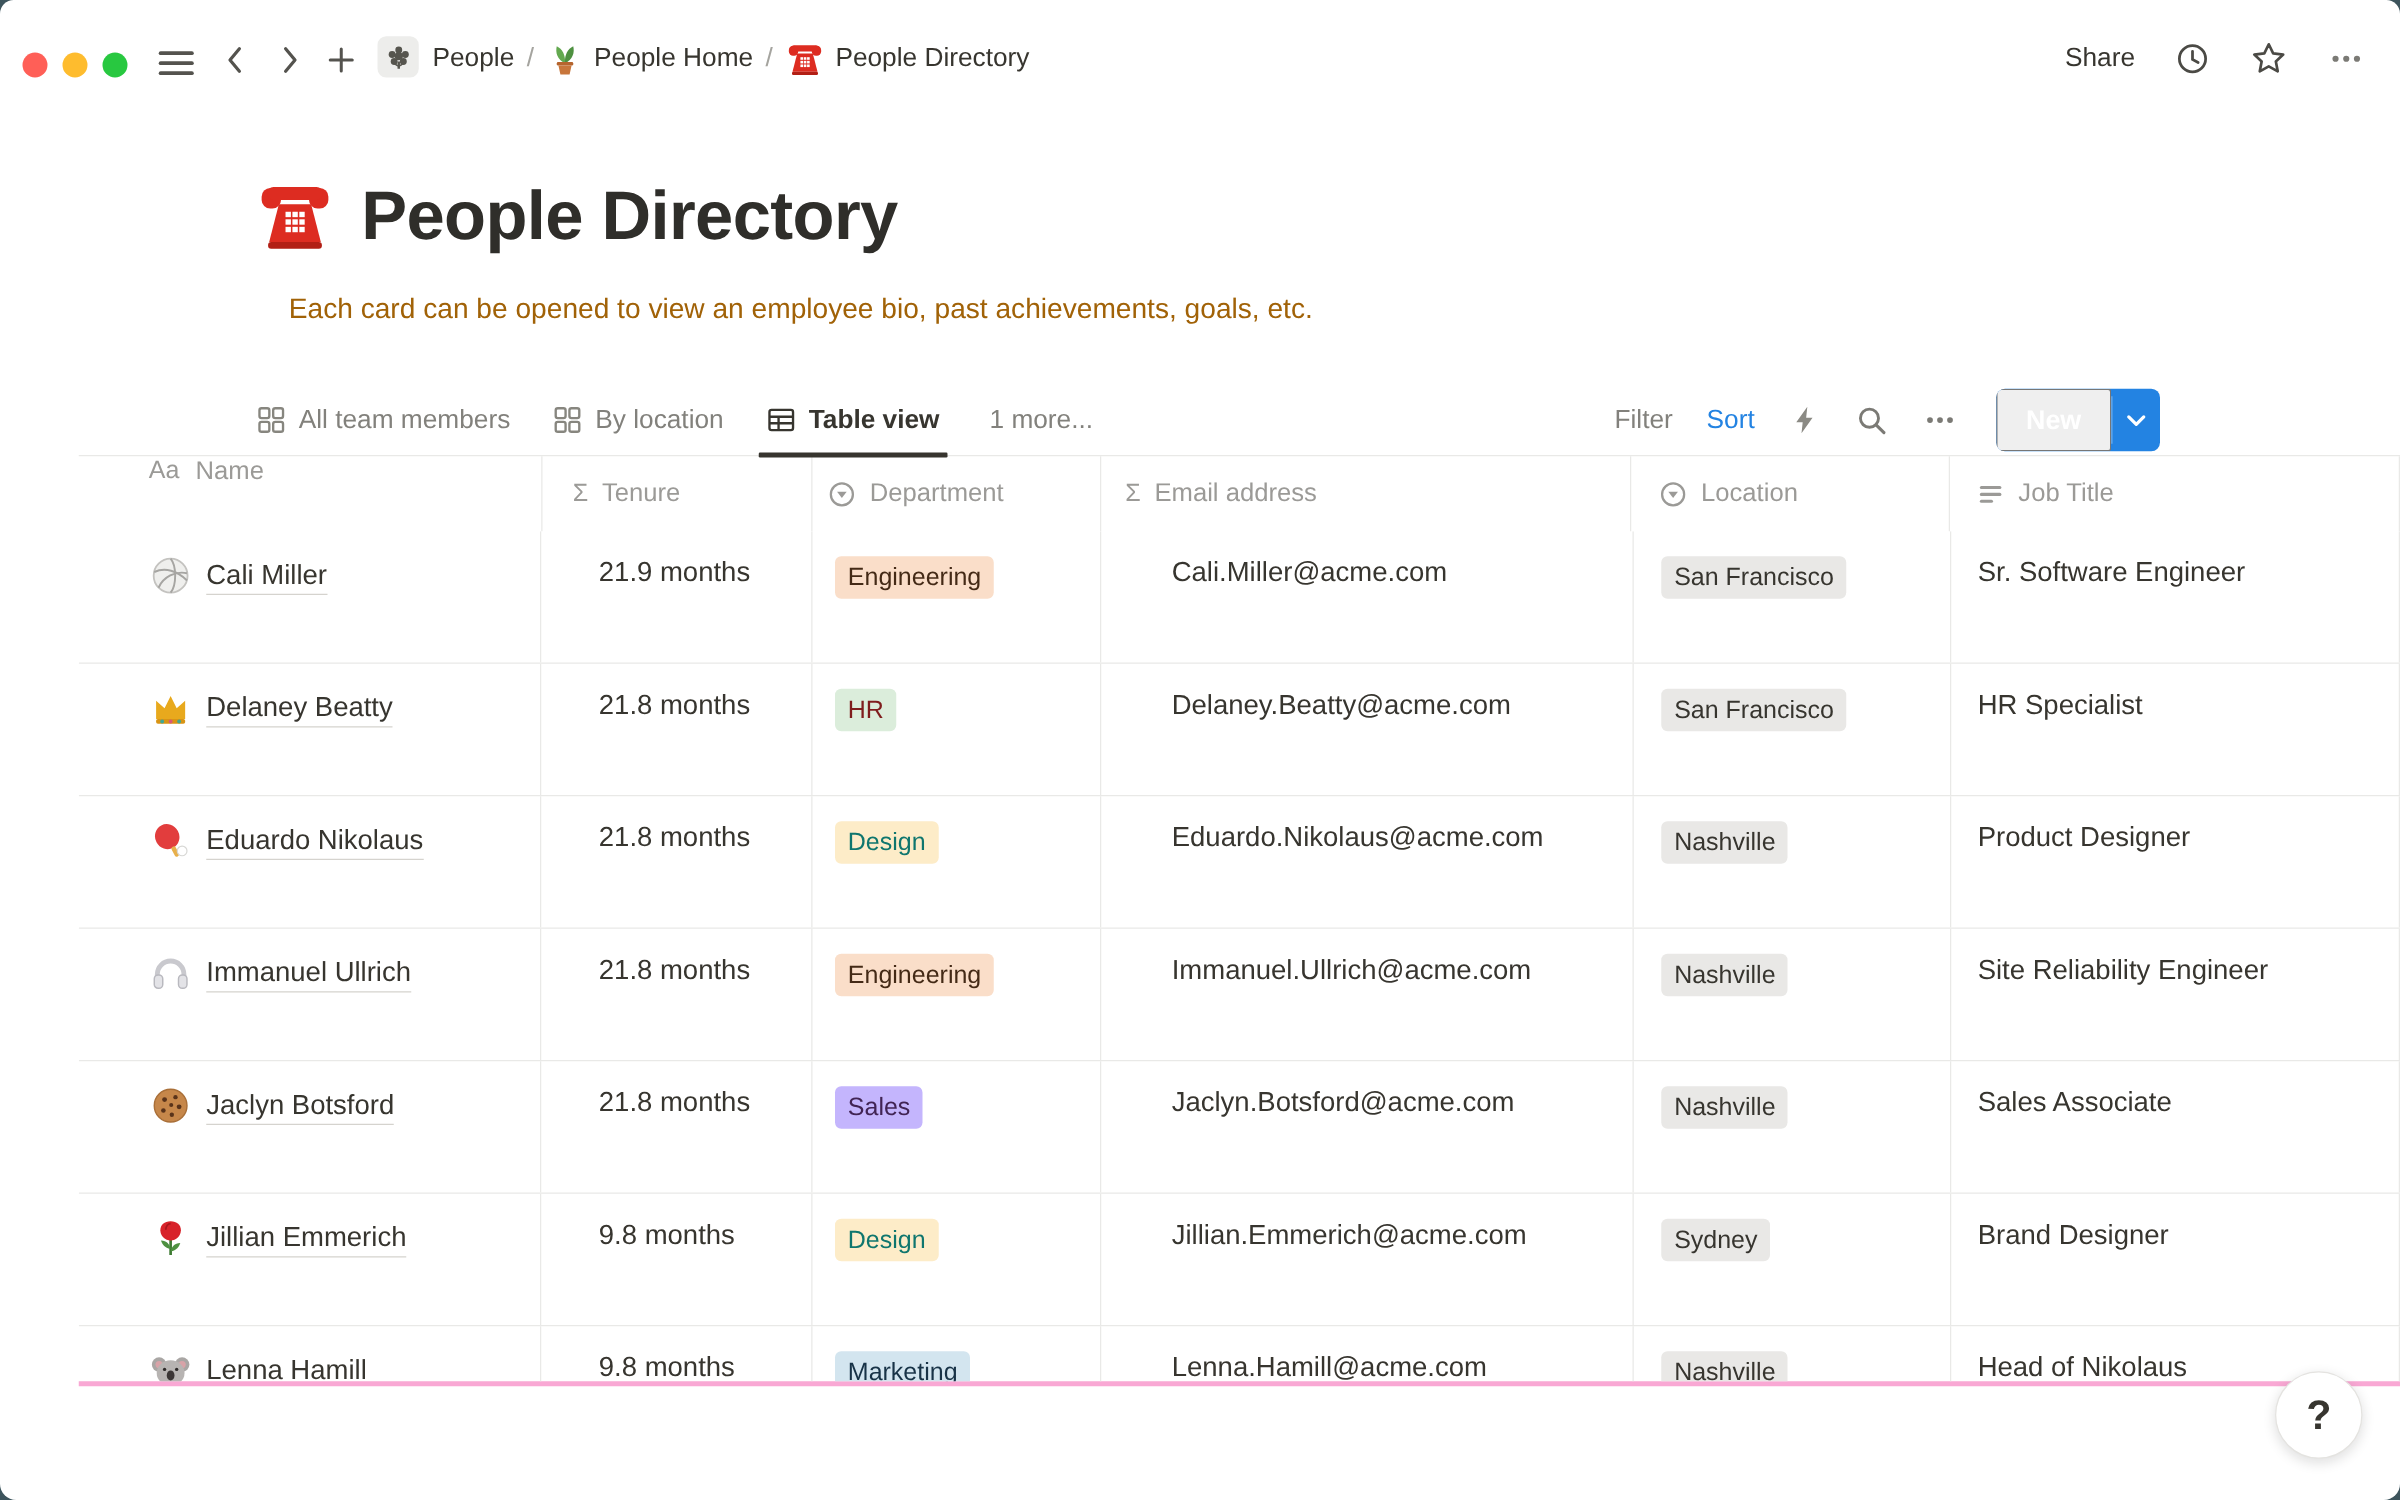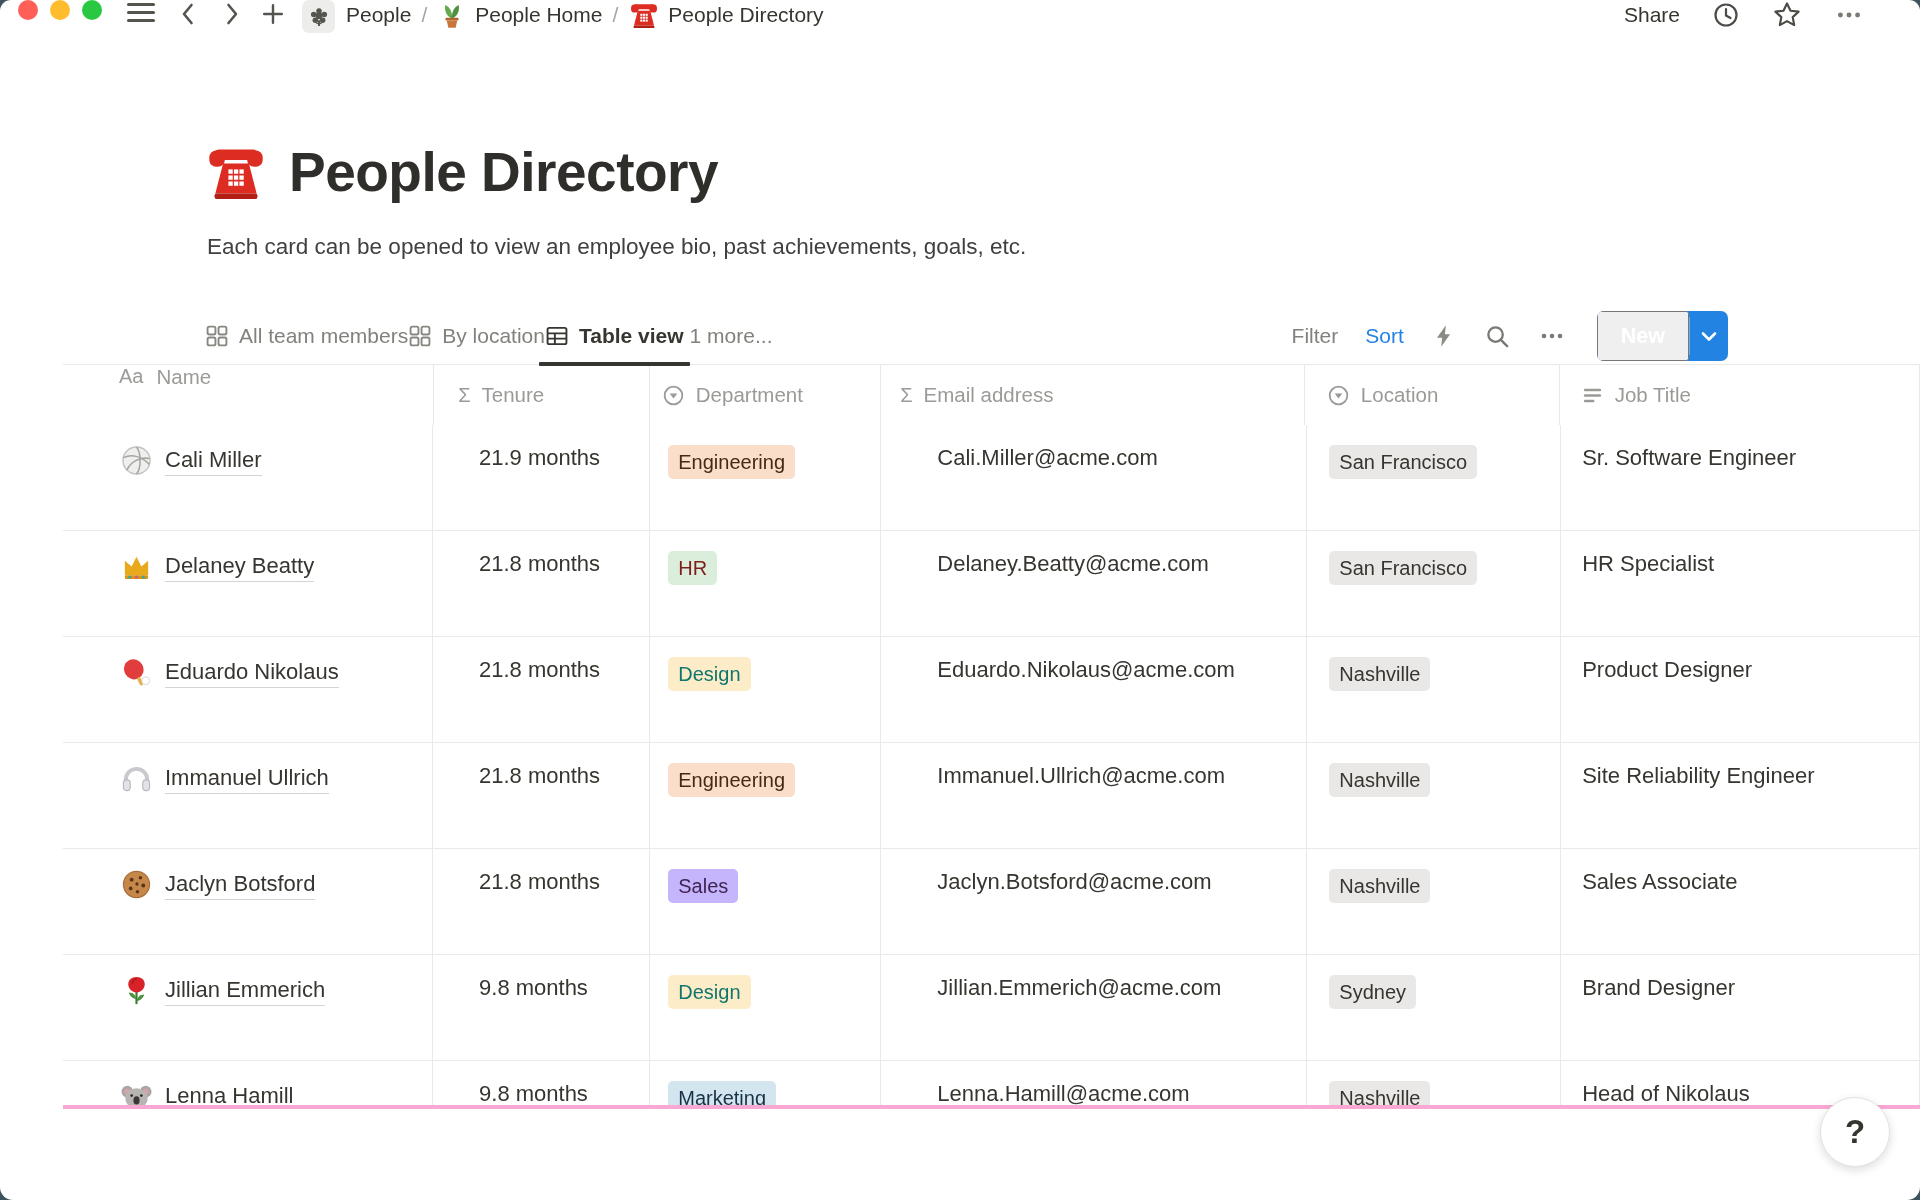--- a/index.html
+++ b/index.html
@@ -1,45 +1,45 @@
 <!DOCTYPE html>
 <html><head>
 <meta charset="utf-8">
 <style>
   * { margin:0; padding:0; box-sizing:border-box; }
   html,body { width:1920px; height:1200px; background:#3D545C; font-family:"Liberation Sans", sans-serif; }
   .window { position:relative; width:1920px; height:1200px; background:#ffffff; border-radius:11px 11px 13px 13px; overflow:hidden; color:#37352F; }
 
   
-  .topbar { height:62px; display:flex; align-items:flex-start; padding-left:18px; padding-right:56px; }
+  .topbar { height:62px; display:flex; align-items:flex-end; padding-left:18px; padding-right:28px; }
   .lights { display:flex; align-items:center; gap:12px; }
   .light { width:20px; height:20px; border-radius:50%; }
   .light.red { background:#FF5F57; } .light.yellow { background:#FEBC2E; } .light.green { background:#28C840; }
   .tb-btn { display:flex; align-items:center; justify-content:center; background:none; border:none; cursor:pointer; padding:0; }
   .hamburger { margin-left:24px; width:30px; height:24px; flex-direction:column; justify-content:center; gap:5px; }
   .hamburger i { display:block; width:28px; height:3px; border-radius:2px; background:#54534E; }
   .nav-chev { margin-left:20px; width:24px; height:28px; }
   .nav-plus { margin-left:16px; width:26px; height:28px; }
   .crumb-badge { margin-left:16px; width:33px; height:33px; border-radius:7px; background:#EDEDEB; display:flex; align-items:center; justify-content:center; cursor:pointer; }
   .crumbs { display:flex; align-items:center; font-size:21px; color:#37352F; }
   .crumb { display:flex; align-items:center; gap:9px; margin-left:11px; cursor:pointer; white-space:nowrap; }
   .crumb-sep { margin-left:10px; color:#A5A49F; }
   .topbar-spacer { flex:1; }
   .topbar-right { display:flex; align-items:center; gap:32px; }
   .share-btn { font-size:21px; color:#37352F; background:none; border:none; cursor:pointer; font-family:inherit; }
 
   
   .page-head { padding-top:78px; padding-left:205px; }
   .title-row { display:flex; align-items:center; gap:22px; }
   .page-title { font-size:55px; font-weight:700; letter-spacing:-0.5px; color:#2F2E2A; }
-  .page-desc { margin-top:28px; font-size:22.5px; line-height:30px; color:#404040; padding-left:2px; }
+  .page-desc { margin-top:28px; font-size:22.5px; line-height:30px; color:#a16207; padding-left:2px;margin-left:24px; }
 
   
   .toolbar { margin:46px 192px 0 205px; height:56px; display:flex; align-items:center; position:relative; }
-  .views { display:flex; align-items:center; height:100%; }
+  .views { display:flex; align-items:center; gap:34px; height:100%; }
   .view-tab { display:flex; align-items:center; gap:10px; font-size:21px; color:#82817C; cursor:pointer; white-space:nowrap; height:100%; position:relative; }
   .view-tab.active { color:#37352F; font-weight:700; }
   .view-tab.active::after { content:""; position:absolute; left:-6px; right:-6px; bottom:-2px; height:4px; background:#37352F; border-radius:1px; z-index:2; }
   .more-views { font-size:21px; color:#82817C; cursor:pointer; margin-left:6px; white-space:nowrap; }
   .toolbar-spacer { flex:1; }
   .controls { display:flex; align-items:center; gap:27px; }
   .ctrl-text { font-size:21px; background:none; border:none; cursor:pointer; font-family:inherit; }
   .ctrl-filter { color:#82817C; }
   .ctrl-sort { color:#2383E2; }
   .icon-btn { background:none; border:none; cursor:pointer; display:flex; align-items:center; padding:0; }

